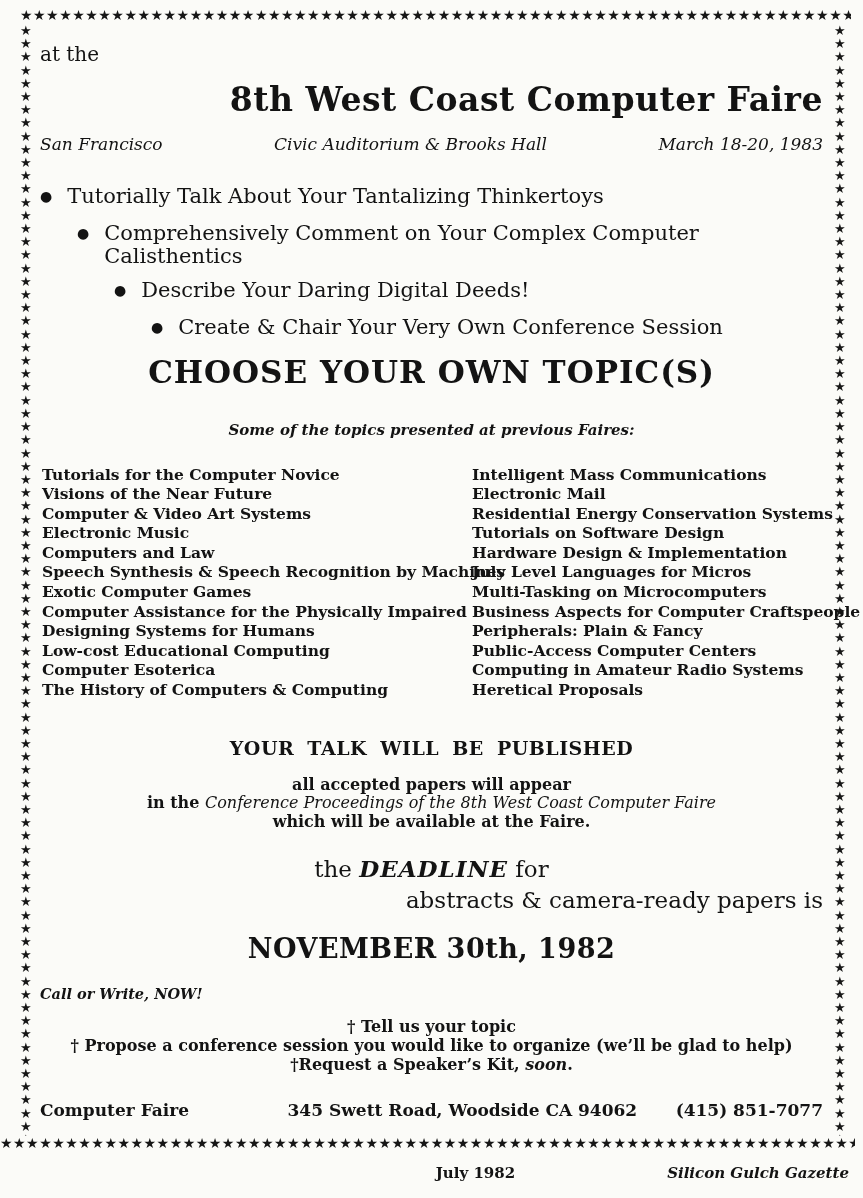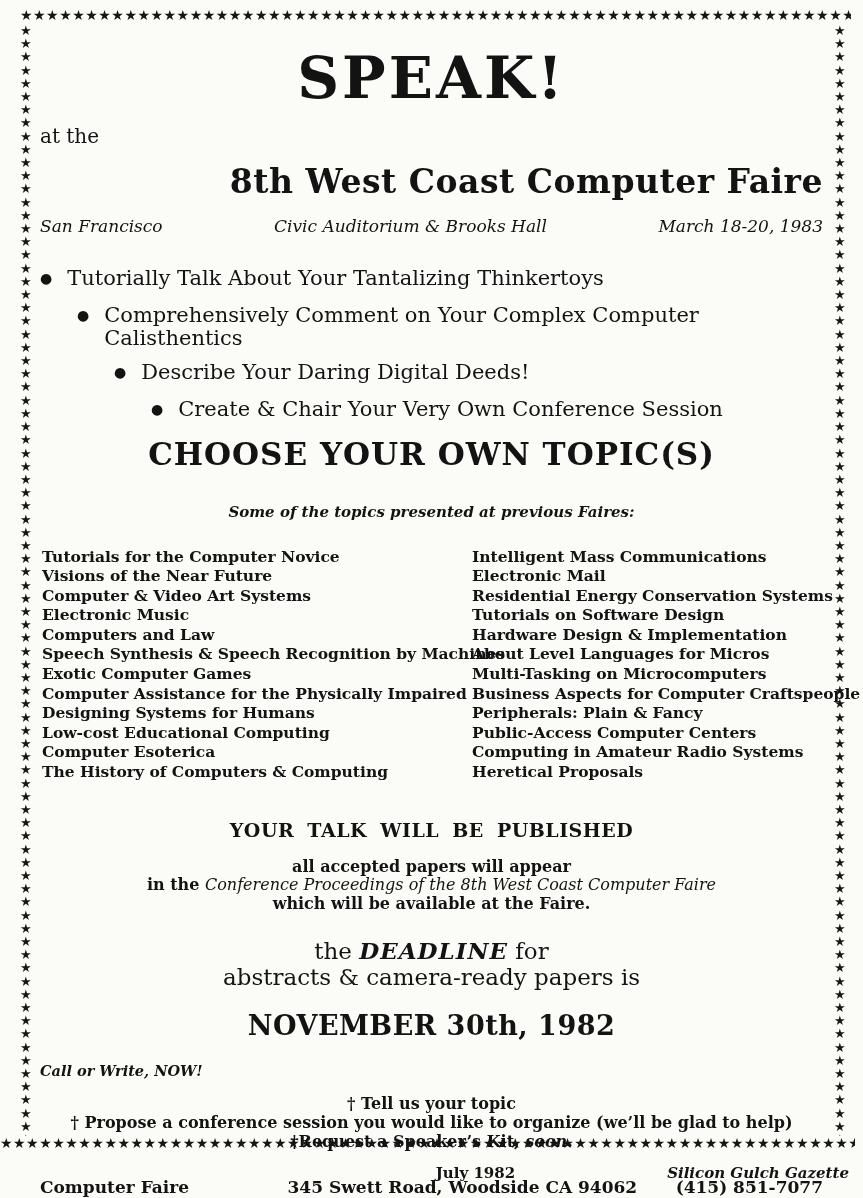--- a/index.html
+++ b/index.html
@@ -118,21 +118,21 @@
     text-align: center;
     font-size: 16px;
     font-weight: 600;
     line-height: 18.6px;
     margin-top: 17px;
   }
   .pub-lines .italic { font-style: italic; font-weight: 500; }
 
   .deadline-line1 { text-align: center; font-size: 23px; margin-top: 24px; }
   .deadline-line1 .emph { font-weight: bold; font-style: italic; letter-spacing: 1px; }
-  .deadline-line2 { text-align: center; font-size: 23px; }
+  .deadline-line2 { text-align: right; font-size: 23px; margin-top: 5px; }
   .deadline-date {
     text-align: center;
     font-size: 27px;
     font-weight: bold;
     margin-top: 20px;
     letter-spacing: 0.5px;
   }
   .cta {
     text-align: left;
     font-style: italic;
@@ -178,21 +178,20 @@
 
 <div class="page">
 
   <div class="star-border star-h star-top">★★★★★★★★★★★★★★★★★★★★★★★★★★★★★★★★★★★★★★★★★★★★★★★★★★★★★★★★★★★★★★★★★★★★★★</div>
   <div class="star-border star-h star-bottom">★★★★★★★★★★★★★★★★★★★★★★★★★★★★★★★★★★★★★★★★★★★★★★★★★★★★★★★★★★★★★★★★★★★★★★</div>
   <div class="star-border star-v star-left">★★★★★★★★★★★★★★★★★★★★★★★★★★★★★★★★★★★★★★★★★★★★★★★★★★★★★★★★★★★★★★★★★★★★★★★★★★★★★★★★★★★★★★★★★★★★★★★</div>
   <div class="star-border star-v star-right">★★★★★★★★★★★★★★★★★★★★★★★★★★★★★★★★★★★★★★★★★★★★★★★★★★★★★★★★★★★★★★★★★★★★★★★★★★★★★★★★★★★★★★★★★★★★★★★</div>
 
   <div class="content">
 
-    <div class="speak">SPEAK!</div>
     <div class="at-the">at the</div>
     <div class="event-title">8th West Coast Computer Faire</div>
 
     <div class="venue-row">
       <span>San Francisco</span>
       <span>Civic Auditorium &amp; Brooks Hall</span>
       <span>March 18-20, 1983</span>
     </div>
 
     <div class="bullets">
@@ -231,21 +230,21 @@
         <li>Low-cost Educational Computing</li>
         <li>Computer Esoterica</li>
         <li>The History of Computers &amp; Computing</li>
       </ul>
       <ul class="topics-col right">
         <li>Intelligent Mass Communications</li>
         <li>Electronic Mail</li>
         <li>Residential Energy Conservation Systems</li>
         <li>Tutorials on Software Design</li>
         <li>Hardware Design &amp; Implementation</li>
-        <li>About Level Languages for Micros</li>
+        <li>July Level Languages for Micros</li>
         <li>Multi-Tasking on Microcomputers</li>
         <li>Business Aspects for Computer Craftspeople</li>
         <li>Peripherals: Plain &amp; Fancy</li>
         <li>Public-Access Computer Centers</li>
         <li>Computing in Amateur Radio Systems</li>
         <li>Heretical Proposals</li>
       </ul>
     </div>
 
     <div class="published-heading">YOUR TALK WILL BE PUBLISHED</div>

